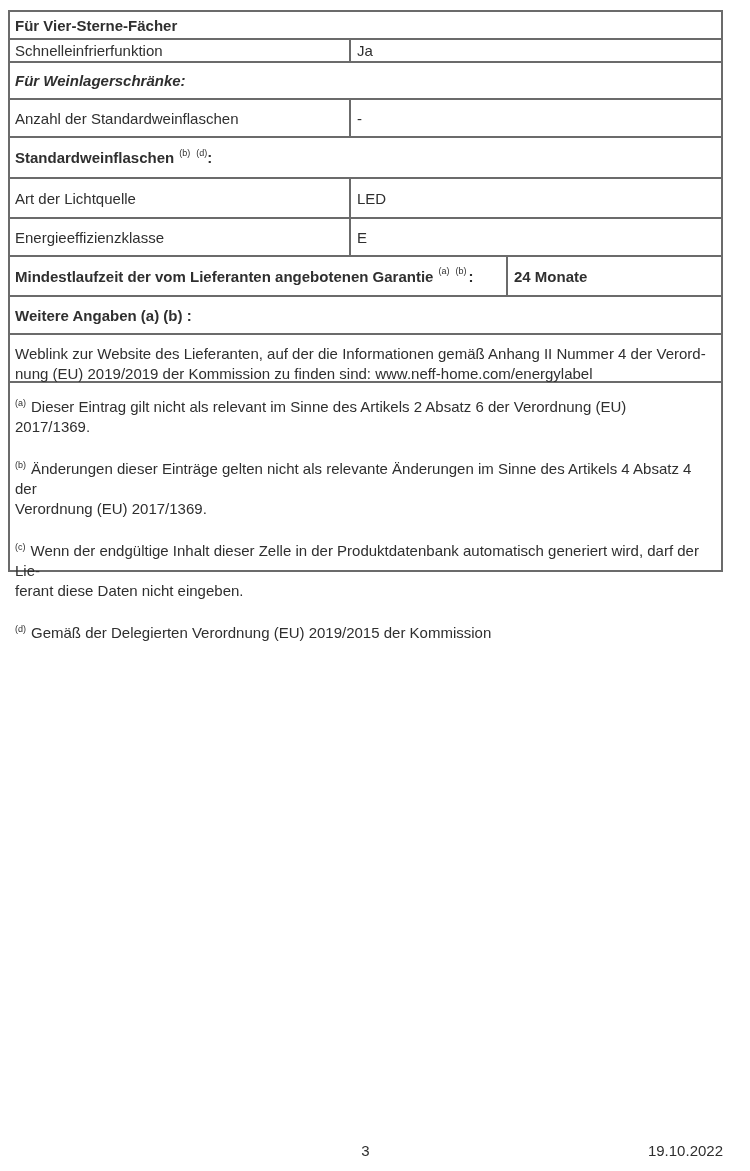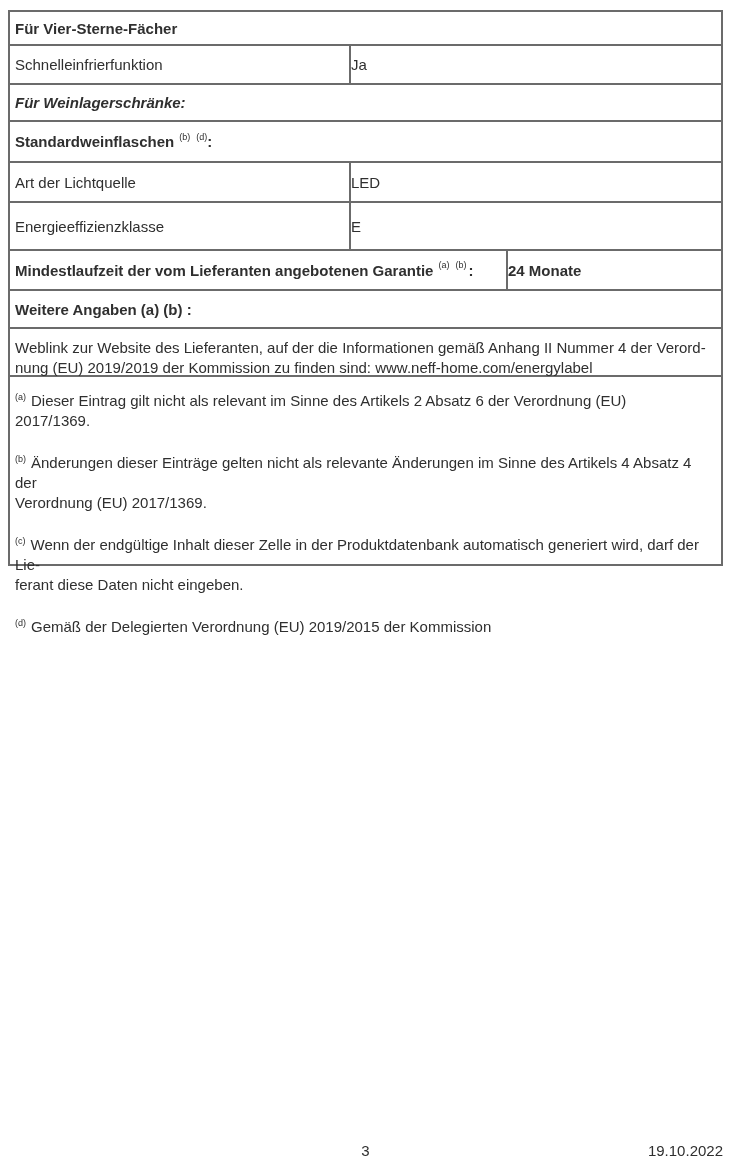--- a/index.html
+++ b/index.html
@@ -38,34 +38,35 @@
     border-right: 2px solid var(--border);
     display: flex;
     align-items: center;
     padding: 0 6px 0 5px;
   }
   .c1.wide { width: 498px; }
   .c2 {
     flex: 1;
     display: flex;
     align-items: center;
+    padding-left: 6px;
   }
   .full {
     width: 100%;
     display: flex;
     align-items: center;
     padding: 0 5px;
   }
-  .r1  { height: 32px; }
-  .r2  { height: 39px; }
+  .r1  { height: 26px; }
+  .r2  { height: 23px; }
   .r3  { height: 37px; font-style: italic; }
   .r4  { height: 38px; }
   .r5  { height: 41px; }
   .r6  { height: 40px; }
-  .r7  { height: 48px; }
+  .r7  { height: 38px; }
   .r8  { height: 40px; }
   .r9  { height: 38px; }
   .r10 { height: 48px; }
   .r11 { height: 189px; }
   .sup {
     font-size: 9px;
     font-weight: normal;
     position: relative;
     top: -5px;
     margin-left: 5px;
@@ -118,20 +119,24 @@
 
     <div class="row r2">
       <div class="c1">Schnelleinfrierfunktion</div>
       <div class="c2">Ja</div>
     </div>
 
     <div class="row bold r3">
       <div class="full">Für Weinlagerschränke:</div>
     </div>
 
+    <div class="row r4">
+      <div class="c1">Anzahl der Standardweinflaschen</div>
+      <div class="c2">-</div>
+    </div>
 
     <div class="row bold r5">
       <div class="full">
         <span>Standardweinflaschen</span>
         <span class="sup">(b)</span>
         <span class="sup">(d)</span>
         <span>:</span>
       </div>
     </div>
 

